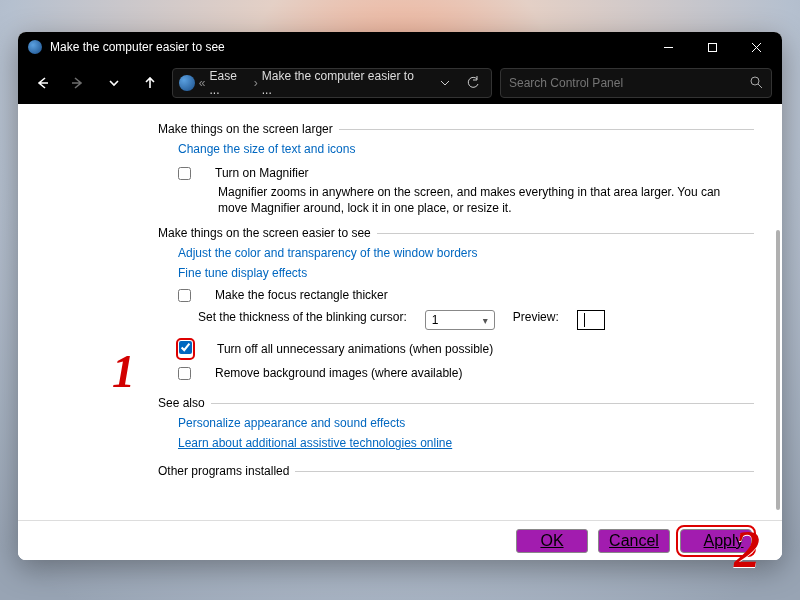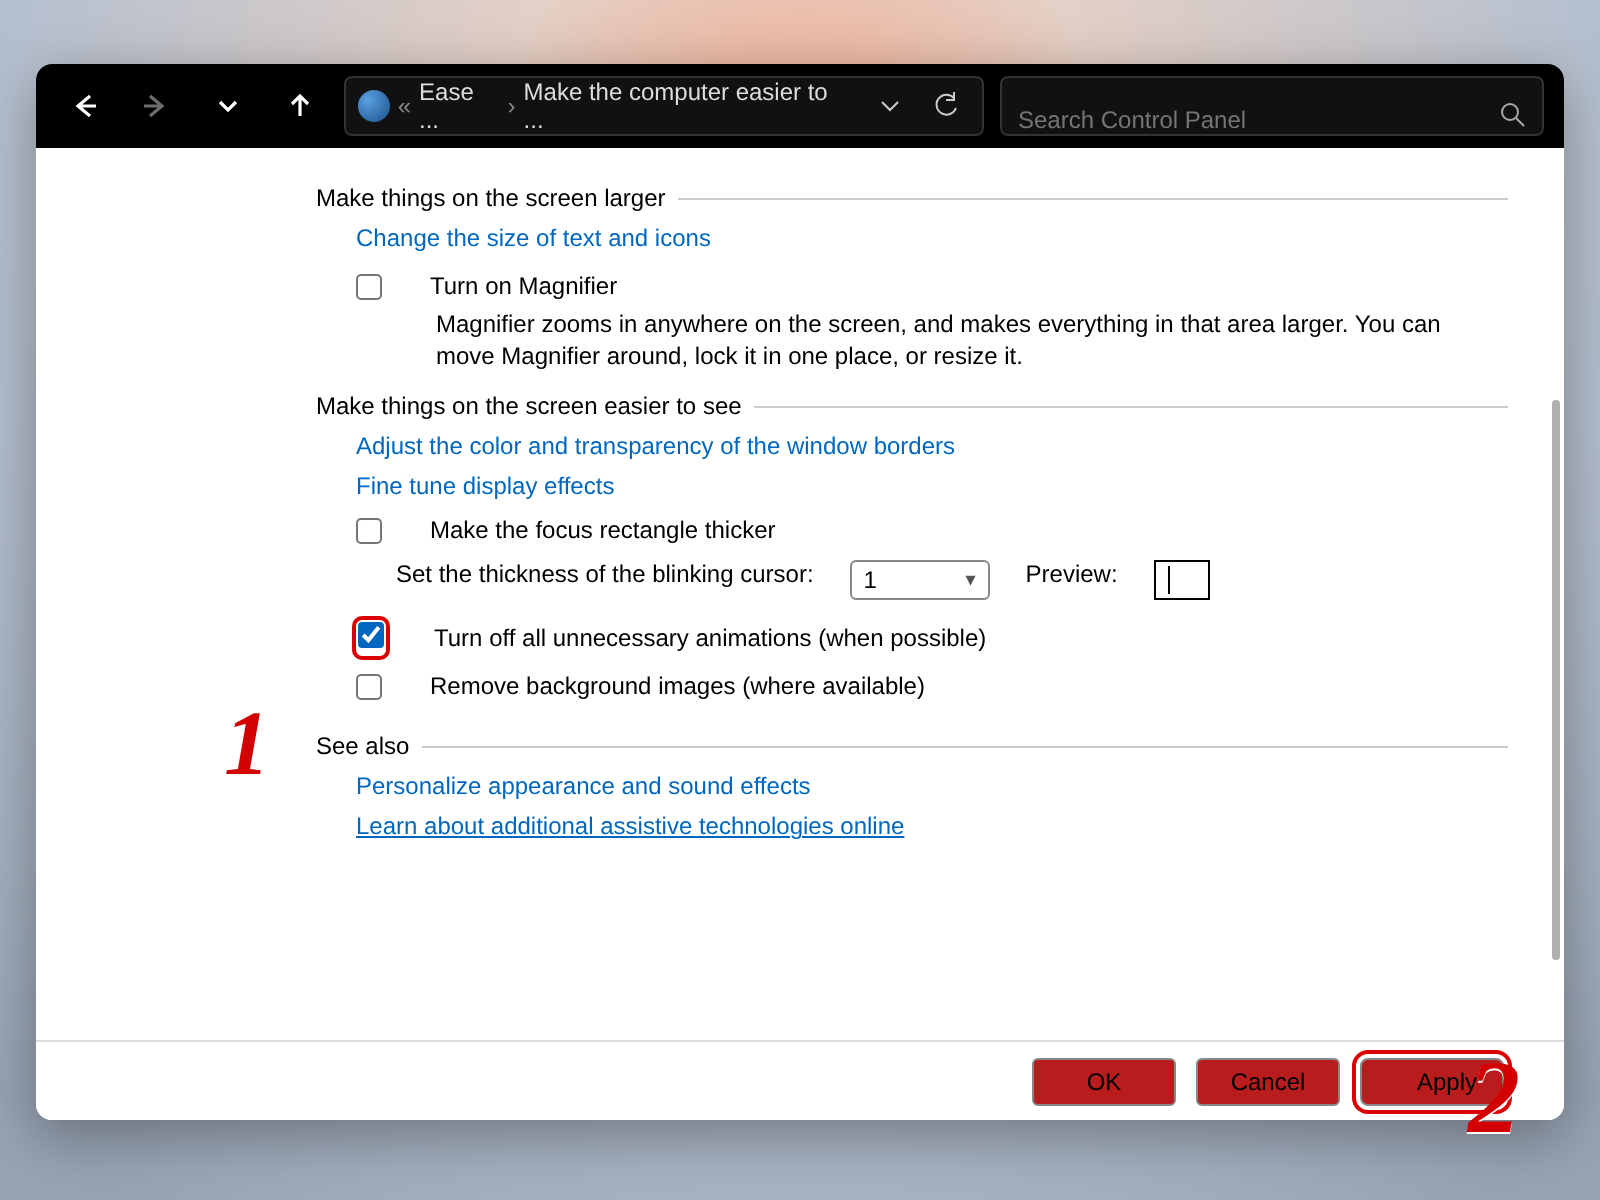--- a/index.html
+++ b/index.html
@@ -17,21 +17,21 @@
   .titlebar .winbtn svg { stroke:#fff; }
   .navbar { background:#000; height: 42px; display:flex; align-items:center; gap:8px; padding:0 10px; }
   .navbtn { width:28px; height:28px; display:flex; align-items:center; justify-content:center; color:#fff; }
   .navbtn svg { stroke:#fff; fill:none; stroke-width:1.6; }
   .navbtn.dim svg { stroke:#6d6d6d; }
   .addrbar { flex: 0 0 auto; display:flex; align-items:center; background:#111; border:1px solid #333; border-radius:4px; height:30px; padding:0 6px; color:#ddd; font-size:12px; width:320px; gap:4px;}
   .addrbar .addr-icon { width:16px; height:16px; border-radius:50%; background: radial-gradient(circle at 5px 5px,#5aa0e0,#1b4f8a);}
   .addrbar .sep { color:#888; }
   .addrbar .chev, .addrbar .refresh { width:24px; display:flex; justify-content:center; }
   .spacer-addr { flex:1; }
-  .searchbox { flex:1; display:flex; align-items:flex-end; background:#111; border:1px solid #333; border-radius:4px; height:30px; padding:0 8px; color:#888; font-size:12px; }
+  .searchbox { flex:1; display:flex; align-items:center; background:#111; border:1px solid #333; border-radius:4px; height:30px; padding:0 8px; color:#888; font-size:12px; }
   .searchbox input { flex:1; background:transparent; border:none; outline:none; color:#ddd; font-size:12px; }
   .searchbox .search-icon { color:#aaa; }
   .content-wrap { flex:1; position:relative; overflow:hidden; background:#fff; }
   .scroll-track { position:absolute; right:2px; top:6px; bottom:46px; width:6px; }
   .scroll-thumb { position:absolute; right:0; top:120px; height:280px; width:4px; background:#b0b0b0; border-radius:3px; }
   .content { position:absolute; left:0; right:0; top:0; bottom:40px; padding:8px 28px 0 140px; font-size:12px; color:#000; }
   .section-head { display:flex; align-items:center; margin-top:10px; margin-bottom:6px; color:#000; }
   .section-head span { padding-right:6px; }
   .section-head::after { content:""; flex:1; height:1px; background:#ccc; }
   .link { color:#0067c0; text-decoration:none; display:inline-block; }
@@ -40,31 +40,51 @@
   .row { display:flex; align-items:center; gap:24px; margin:4px 0; }
   .desc { color:#000; margin:4px 0 8px 40px; line-height:1.35; max-width: 520px; }
   input[type=checkbox] { width:13px; height:13px; accent-color:#0067c0; }
   .highlighted { outline:2px solid #d00; border-radius:3px; padding:1px; }
   .cursor-row { display:flex; gap:18px; margin:8px 0 10px 20px; }
   .combo { border:1px solid #888; border-radius:3px; width:70px; height:20px; display:flex; align-items:center; justify-content:space-between; padding:0 6px; font-size:12px; background:#fff; }
   .combo .chev-d { font-size:10px; color:#555; }
   .preview-box { border:1px solid #000; width:28px; height:20px; display:flex; align-items:center; padding-left:6px; }
   .preview-box .caret { width:1px; height:14px; background:#000; }
   .footer { position:absolute; left:0; right:0; bottom:0; height:40px; border-top:1px solid #ddd; background:#fff; display:flex; align-items:center; justify-content:flex-end; gap:10px; padding:0 30px; }
-  .btn { min-width:72px; height:24px; border:1px solid #888; background:#b91c1c; border-radius:3px; font-size:12px; display:flex; align-items:center; justify-content:center; }
+  .btn { min-width:72px; height:24px; border:1px solid #888; background:#a21caf; border-radius:3px; font-size:16px; display:flex; align-items:center; justify-content:center;text-decoration:underline; }
   .btn.highlighted2 { outline:2.5px solid #d00; outline-offset:2px; border-radius:4px;padding-left:15px; }
   .annot { position:absolute; color:#d20000; font-weight:900; font-style:italic; font-family: Georgia, "Times New Roman", serif; pointer-events:none;}
   .annot1 { left:112px; top:345px; font-size:46px; }
   .annot2 { left:734px; top:520px; font-size:52px; text-shadow:0 1px 0 #fff; }
 </style>
 </head>
 <body>
 
 <div class="window">
 
+  <div class="titlebar">
+    <div class="icon-app"></div>
+    <div class="title">Make the computer easier to see</div>
+    <div class="winbtn">
+      <svg width="11" height="11">
+          <line x1="1" y1="5.5" x2="10" y2="5.5" stroke-width="1"></line>
+        </svg>
+    </div>
+    <div class="winbtn">
+      <svg width="11" height="11">
+          <rect x="1.5" y="1.5" width="8" height="8" fill="none" stroke-width="1"></rect>
+        </svg>
+    </div>
+    <div class="winbtn">
+      <svg width="11" height="11">
+          <line x1="1" y1="1" x2="10" y2="10"></line>
+          <line x1="10" y1="1" x2="1" y2="10"></line>
+        </svg>
+    </div>
+  </div>
 
   <div class="navbar">
     <div class="navbtn">
         <svg width="16" height="16">
           <path d="M11 3 L5 8 L11 13 M5 8 H14"></path>
         </svg>
       </div>
     <div class="navbtn dim">
         <svg width="16" height="16">
           <path d="M5 3 L11 8 L5 13 M11 8 H2"></path>
@@ -159,20 +179,23 @@
       </div>
 
       <div class="section-head" style="margin-top:16px">
           <span>See also</span>
         </div>
       <div class="indent1">
         <a class="link" href="#">Personalize appearance and sound effects</a><br>
         <a class="link underline" href="#" style="margin-top:6px; display:inline-block">Learn about additional assistive technologies online</a>
       </div>
 
+      <div class="section-head" style="margin-top:14px">
+          <span>Other programs installed</span>
+        </div>
 
     </div>
 
     <div class="scroll-track">
       <div class="scroll-thumb"></div>
     </div>
 
     <div class="footer">
       <div class="btn">OK</div>
       <div class="btn">Cancel</div>

